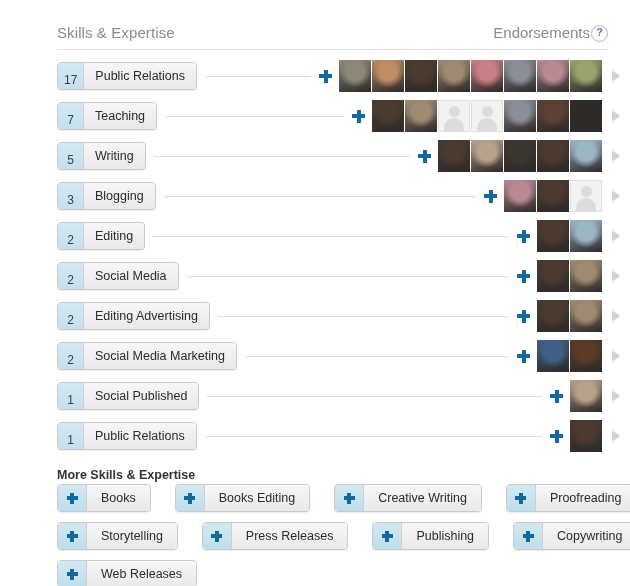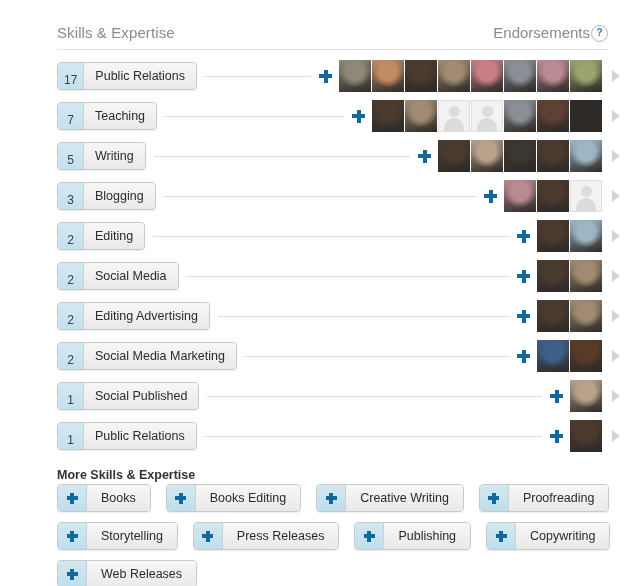--- a/index.html
+++ b/index.html
@@ -216,21 +216,21 @@
     font-weight: bold;
     margin-bottom: 2px;
   }
   .tag-rows {
     display: flex;
     flex-direction: column;
     gap: 10px;
   }
   .tag-row {
     display: flex;
-    gap: 15px;
+    gap: 24px;
     flex-wrap: nowrap;
   }
   .tag-pill {
     display: inline-flex;
     align-items: stretch;
     height: 26px;
     border: 1px solid #c9c9c9;
     border-radius: 4px;
     overflow: hidden;
     box-shadow: 0 1px 1px rgba(0,0,0,.07);

